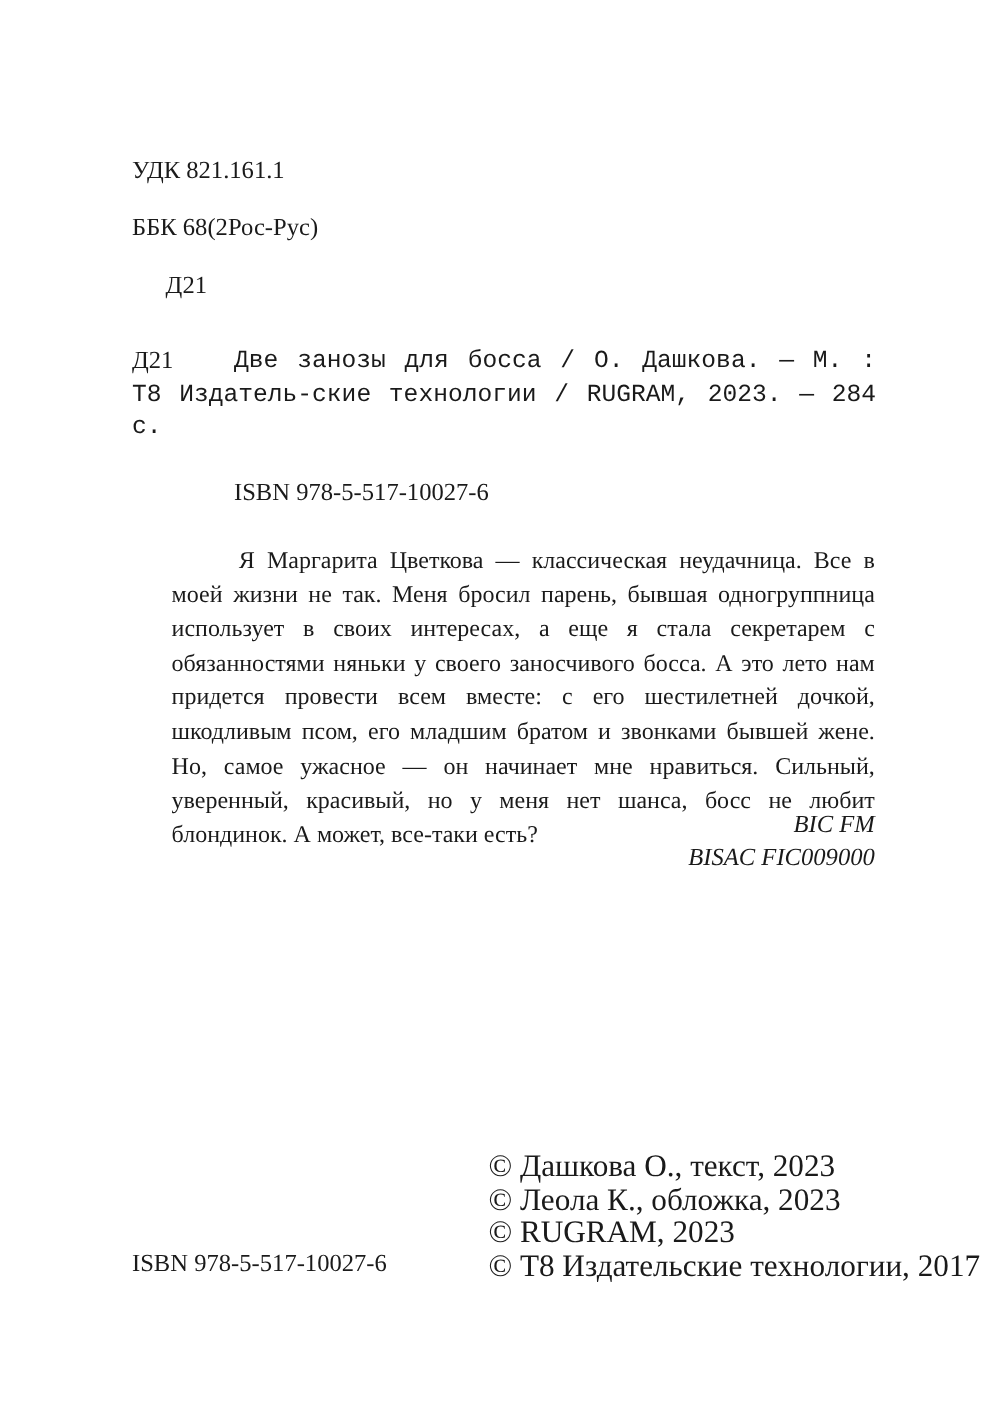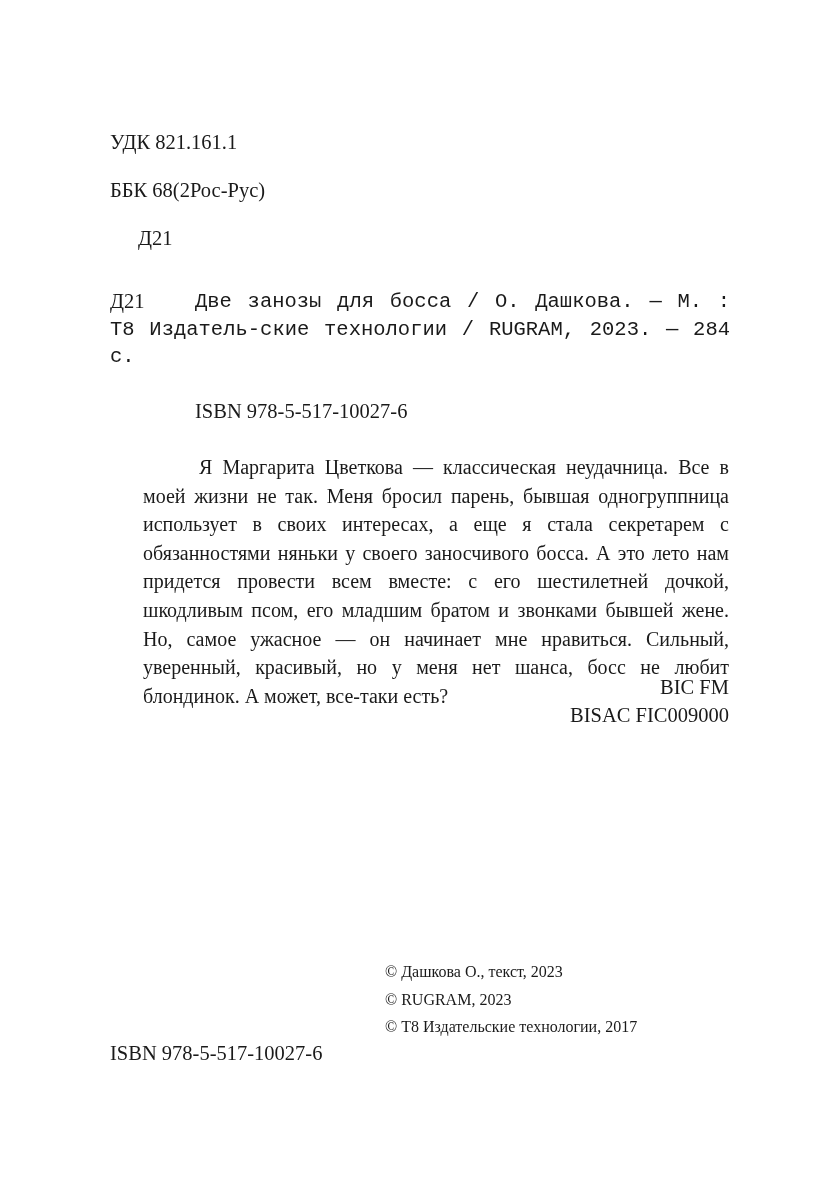--- a/index.html
+++ b/index.html
@@ -101,32 +101,33 @@
 
   
   .subject-codes {
     position: absolute;
     left: 0;
     right: 110px;
     top: 674px;
     text-align: right;
     font-size: 20.5px;
     line-height: 27.5px;
+    font-style: italic;
   }
   .subject-codes span {
     display: block;
     white-space: nowrap;
   }
 
   
   .copyright {
     position: absolute;
-    left: 385px;
+    left: 407px;
     top: 958px;
-    font-size: 16px;
+    font-size: 26px;
     line-height: 27.5px;
   }
   .copyright span {
     display: block;
     white-space: nowrap;
   }
 
   
   .isbn-footer {
     position: absolute;
@@ -159,19 +160,20 @@
 
   <div class="annotation">Я Маргарита Цветкова — классическая неудачница. Все в моей жизни не так. Меня бросил парень, бывшая одногруппница использует в своих интересах, а еще я стала секретарем с обязанностями няньки у своего заносчивого босса. А это лето нам придется провести всем вместе: с его шестилетней дочкой, шкодливым псом, его младшим братом и звонками бывшей жене. Но, самое ужасное — он начинает мне нравиться. Сильный, уверенный, красивый, но у меня нет шанса, босс не любит блондинок. А может, все-таки есть?</div>
 
   <div class="subject-codes">
     <span>BIC FM</span>
     <span>BISAC FIC009000</span>
   </div>
 
   <div class="copyright">
     <span>© Дашкова О., текст, 2023</span>
+    <span>© Леола К., обложка, 2023</span>
     <span>© RUGRAM, 2023</span>
     <span>© Т8 Издательские технологии, 2017</span>
   </div>
 
   <div class="isbn-footer">ISBN 978-5-517-10027-6</div>
 
 </div>
 
 </body></html>

